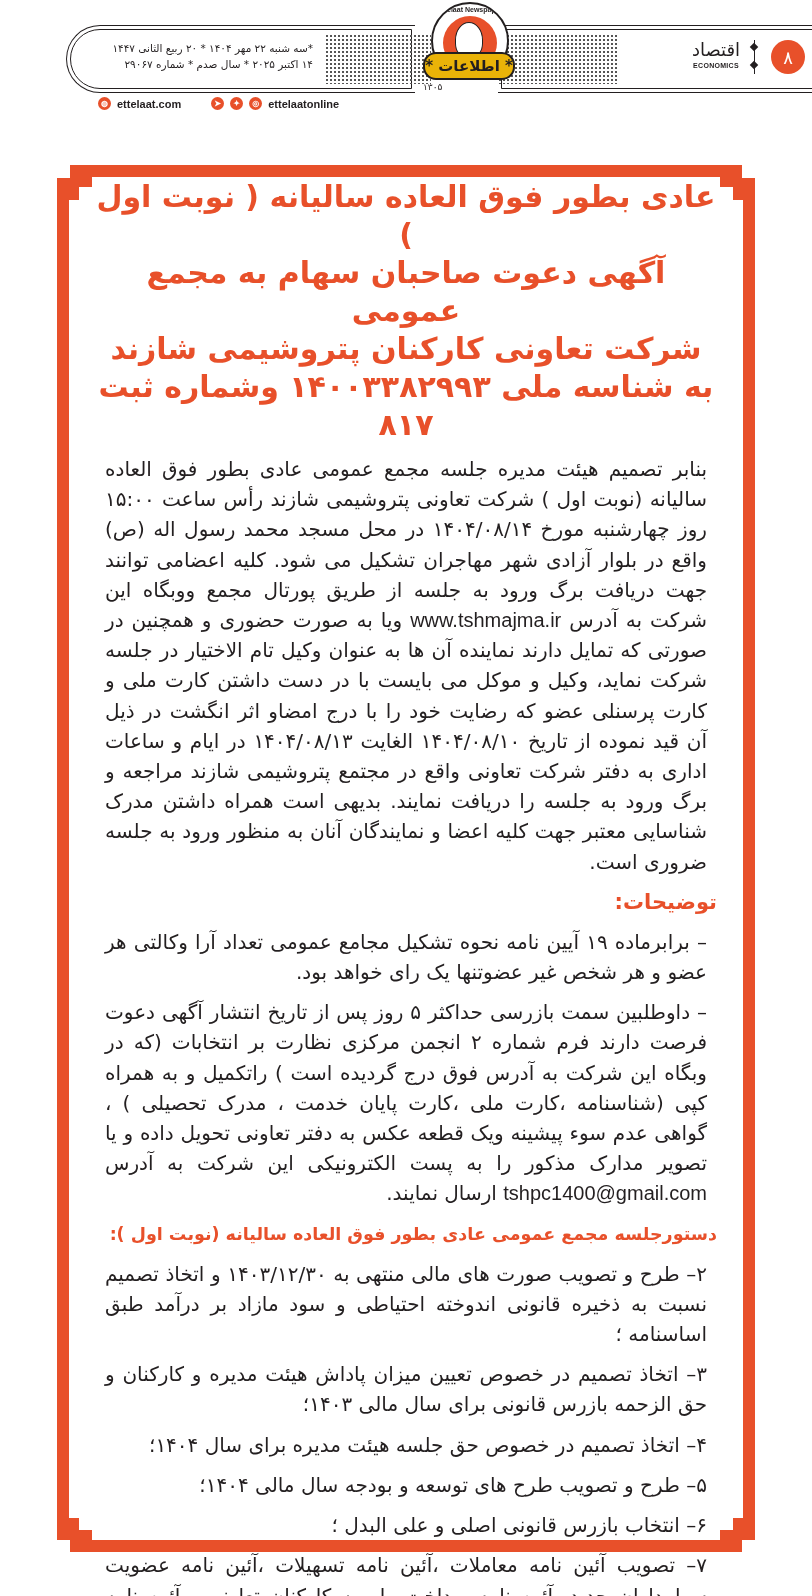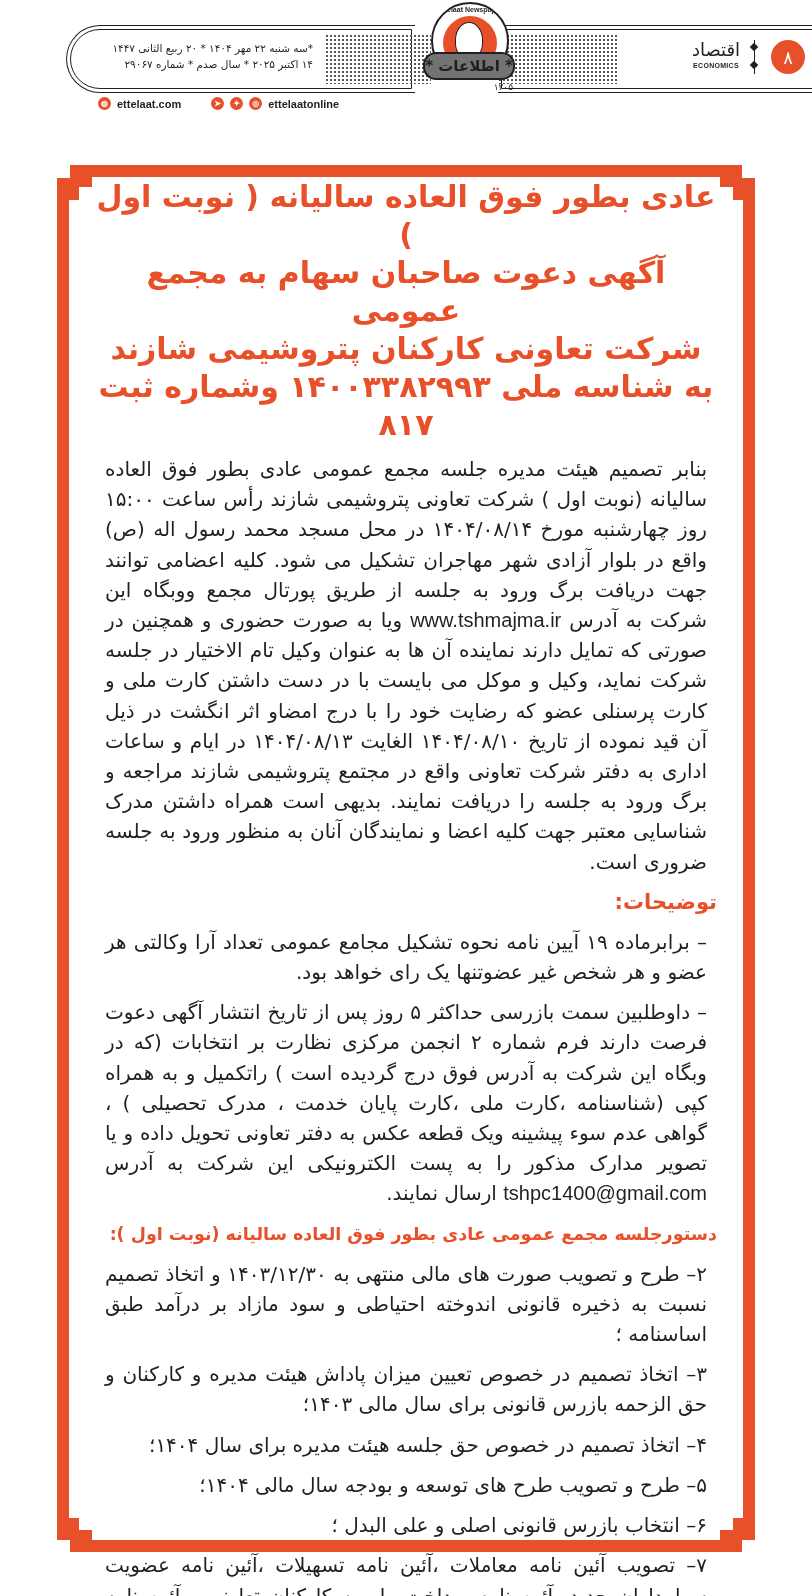--- a/index.html
+++ b/index.html
@@ -27,24 +27,24 @@
 
   .logo { position:absolute; left:373px; top:2px; width:90px; height:100px; z-index:3; }
   .logo-disc { position:absolute; left:8px; top:0; width:74px; height:74px; border-radius:50%;
                border:2px solid #231f20; background:#fff; overflow:hidden; }
   .logo-inner { position:absolute; left:10px; top:12px; width:54px; height:54px; border-radius:50%;
                 background:#e8502a; }
   .logo-head { position:absolute; left:22px; top:18px; width:26px; height:34px; background:#fff;
                border-radius:50% 50% 40% 40%; border:1.5px solid #231f20; }
   .logo-ring-text { position:absolute; left:0; top:2px; width:74px; text-align:center;
                     font-family:"Liberation Sans", sans-serif; font-size:7px; font-weight:bold; color:#231f20; }
-  .logo-banner { position:absolute; left:0; top:50px; width:88px; height:24px; background:#737373;
+  .logo-banner { position:absolute; left:0; top:50px; width:88px; height:24px; background:#eab308;
                  border:2px solid #231f20; border-radius:13px; display:flex; align-items:center;
                  justify-content:center; direction:rtl; font-size:15px; font-weight:bold; color:#231f20; }
-  .logo-year { position:absolute; left:0; top:80px; width:90px; text-align:right; font-size:9px; color:#231f20; }
+  .logo-year { position:absolute; left:0; top:80px; width:90px; text-align:left; font-size:9px; color:#231f20; }
 
   .section-title { position:absolute; left:636px; top:40px; width:60px; text-align:center; z-index:2; }
   .section-fa { font-size:18px; direction:rtl; color:#231f20; line-height:20px; }
   .section-en { font-family:"Liberation Sans", sans-serif; font-size:7px; letter-spacing:0.3px;
                 font-weight:bold; color:#231f20; margin-top:2px; }
   .divider-orn { position:absolute; left:704px; top:40px; width:4px; height:34px; z-index:2;
                  border-left:1.5px solid #231f20; }
   .divider-orn::before, .divider-orn::after { content:""; position:absolute; left:-4px; width:6px; height:6px;
                  background:#231f20; transform:rotate(45deg); }
   .divider-orn::before { top:4px; } .divider-orn::after { top:22px; }

